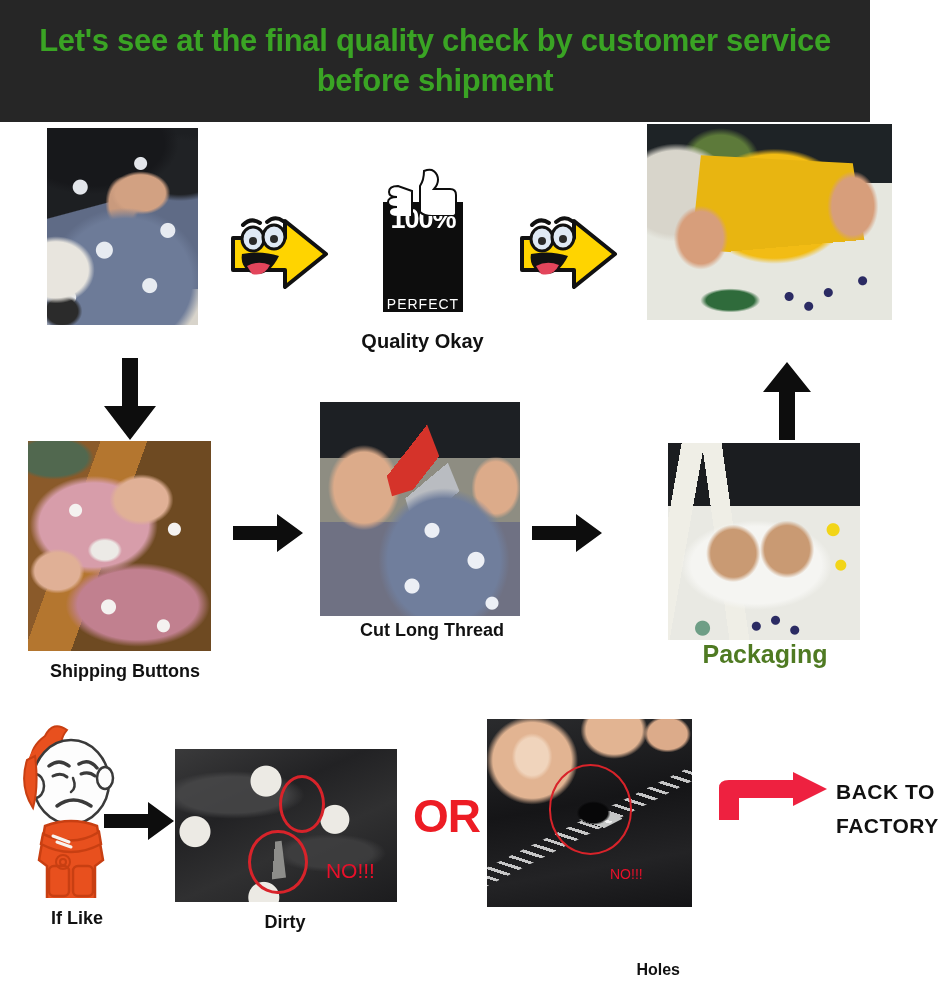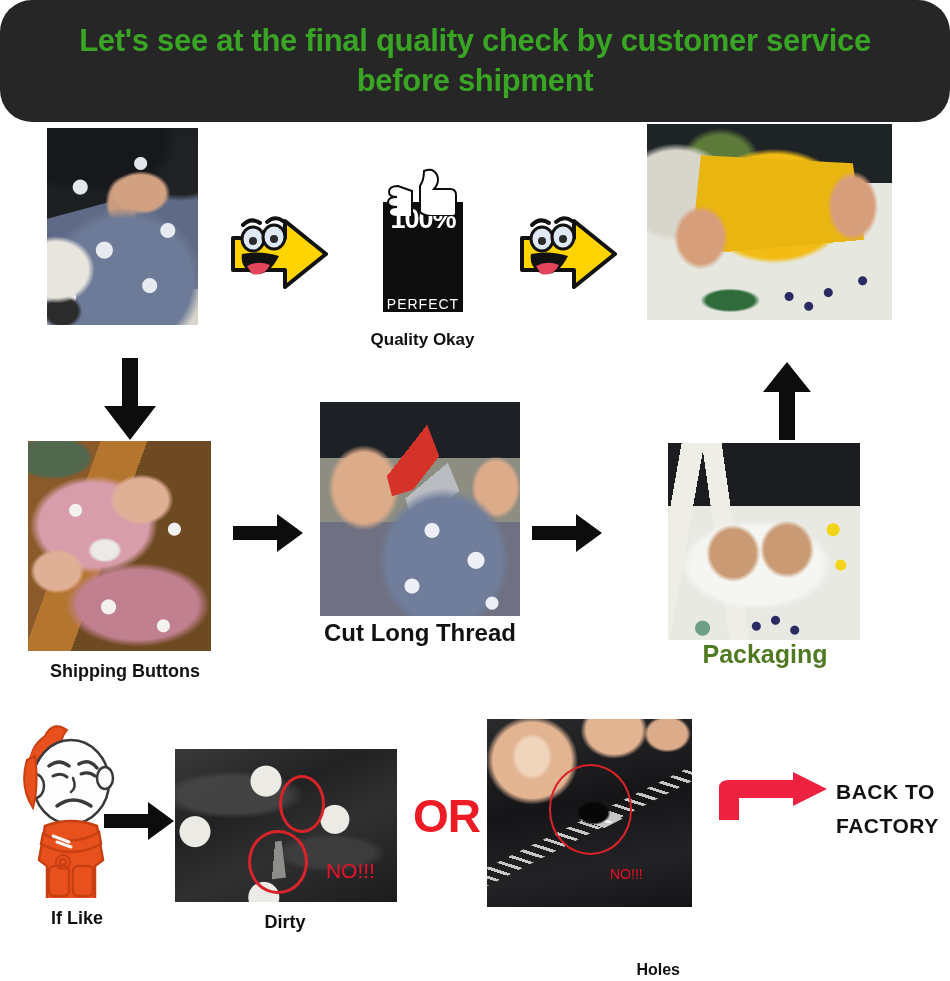--- a/index.html
+++ b/index.html
@@ -7,23 +7,23 @@
     width:950px;height:981px;
     background:#ffffff;
     font-family:"Liberation Sans", sans-serif;
     overflow:hidden;
     position:relative;
   }
   .stage{position:relative;width:950px;height:981px;background:#fff;}
 
   
   .header-bar{
-    position:absolute;left:0;top:0;width:950px;height:122px;
+    position:absolute;left:0;top:0;width:870px;height:122px;
     background:#262626;
-    display:flex;align-items:center;justify-content:center;border-radius:32px;
+    display:flex;align-items:center;justify-content:center;
   }
   .header-title{
     color:#3aa424;
     font-family:"Liberation Sans", sans-serif;
     font-weight:bold;
     font-size:31px;
     line-height:40px;
     text-align:center;
     letter-spacing:-0.3px;
     max-width:880px;
@@ -157,21 +157,21 @@
     <div class="badge-num">100%</div>
     <div class="badge-sub">PERFECT</div>
   </div>
 
   <div style="position:absolute;left:384px;top:168px;width:78px;height:48px;">
     <svg viewBox="0 0 78 48" width="78" height="48">
       <path d="M40 3 q9 -4 13 4 q3 7 -3 14 l16 0 q6 0 6 6 l0 18 q0 3 -4 3 l-20 0 q-8 0 -12 -4 l0 -26 q4 -6 4 -15 z" fill="#ffffff" stroke="#0d0d0d" stroke-width="2"></path>
       <path d="M14 18 q-9 0 -9 6 q0 5 8 5 q-9 0 -9 5 q0 5 9 5 q-8 0 -8 5 q0 5 9 5 l14 0 l0 -26 z" fill="#ffffff" stroke="#0d0d0d" stroke-width="2"></path>
     </svg>
   </div>
-  <div class="label black" style="left:330px;top:330px;width:185px;font-size:17px;">Quality Okay</div>
+  <div class="label black" style="left:330px;top:330px;width:185px;font-size:20px;">Quality Okay</div>
 
   <div class="smiley-arrow" style="left:516px;top:212px;width:104px;height:84px;">
     <svg viewBox="0 0 104 84" width="104" height="84">
       <path d="M6 26 L58 26 L58 9 L99 42 L58 75 L58 58 L6 58 Z" fill="#ffd400" stroke="#111" stroke-width="4" stroke-linejoin="round"></path>
       <ellipse cx="26" cy="27" rx="11" ry="12" fill="#dfe9f5" stroke="#111" stroke-width="3"></ellipse>
       <ellipse cx="47" cy="25" rx="11" ry="12" fill="#dfe9f5" stroke="#111" stroke-width="3"></ellipse>
       <circle cx="26" cy="29" r="4" fill="#2a2a2a"></circle>
       <circle cx="47" cy="27" r="4" fill="#2a2a2a"></circle>
       <path d="M16 13 Q24 5 33 11" stroke="#111" stroke-width="4" fill="none" stroke-linecap="round"></path>
       <path d="M40 10 Q48 3 56 9" stroke="#111" stroke-width="4" fill="none" stroke-linecap="round"></path>
@@ -258,21 +258,21 @@
         clip-path:polygon(38% 30%,62% 24%,76% 56%,48% 62%);"></div>
 
     <div class="layer" style="background:
         radial-gradient(ellipse 78px 86px at 62% 74%,#707e9c 0 72%,transparent 84%);"></div>
     <div class="layer" style="background-image:
         radial-gradient(circle at 56% 60%, #eceff5 0 7px, transparent 8px),
         radial-gradient(circle at 78% 74%, #eceff5 0 8px, transparent 9px),
         radial-gradient(circle at 46% 86%, #eceff5 0 7px, transparent 8px),
         radial-gradient(circle at 86% 94%, #eceff5 0 6px, transparent 7px);"></div>
   </div>
-  <div class="label black" style="left:300px;top:620px;width:240px;font-size:24px;">Cut Long Thread</div>
+  <div class="label black" style="left:312px;top:620px;width:240px;font-size:18px;">Cut Long Thread</div>
 
   <div class="arrow-black" style="left:532px;top:512px;width:72px;height:42px;">
     <svg viewBox="0 0 72 42" width="72" height="42">
       <path d="M0 14 L44 14 L44 2 L70 21 L44 40 L44 28 L0 28 Z" fill="#0d0d0d"></path>
     </svg>
   </div>
 
   <div class="arrow-black" style="left:761px;top:362px;width:52px;height:78px;">
     <svg viewBox="0 0 52 78" width="52" height="78">
       <path d="M26 0 L50 30 L34 30 L34 78 L18 78 L18 30 L2 30 Z" fill="#0d0d0d"></path>

